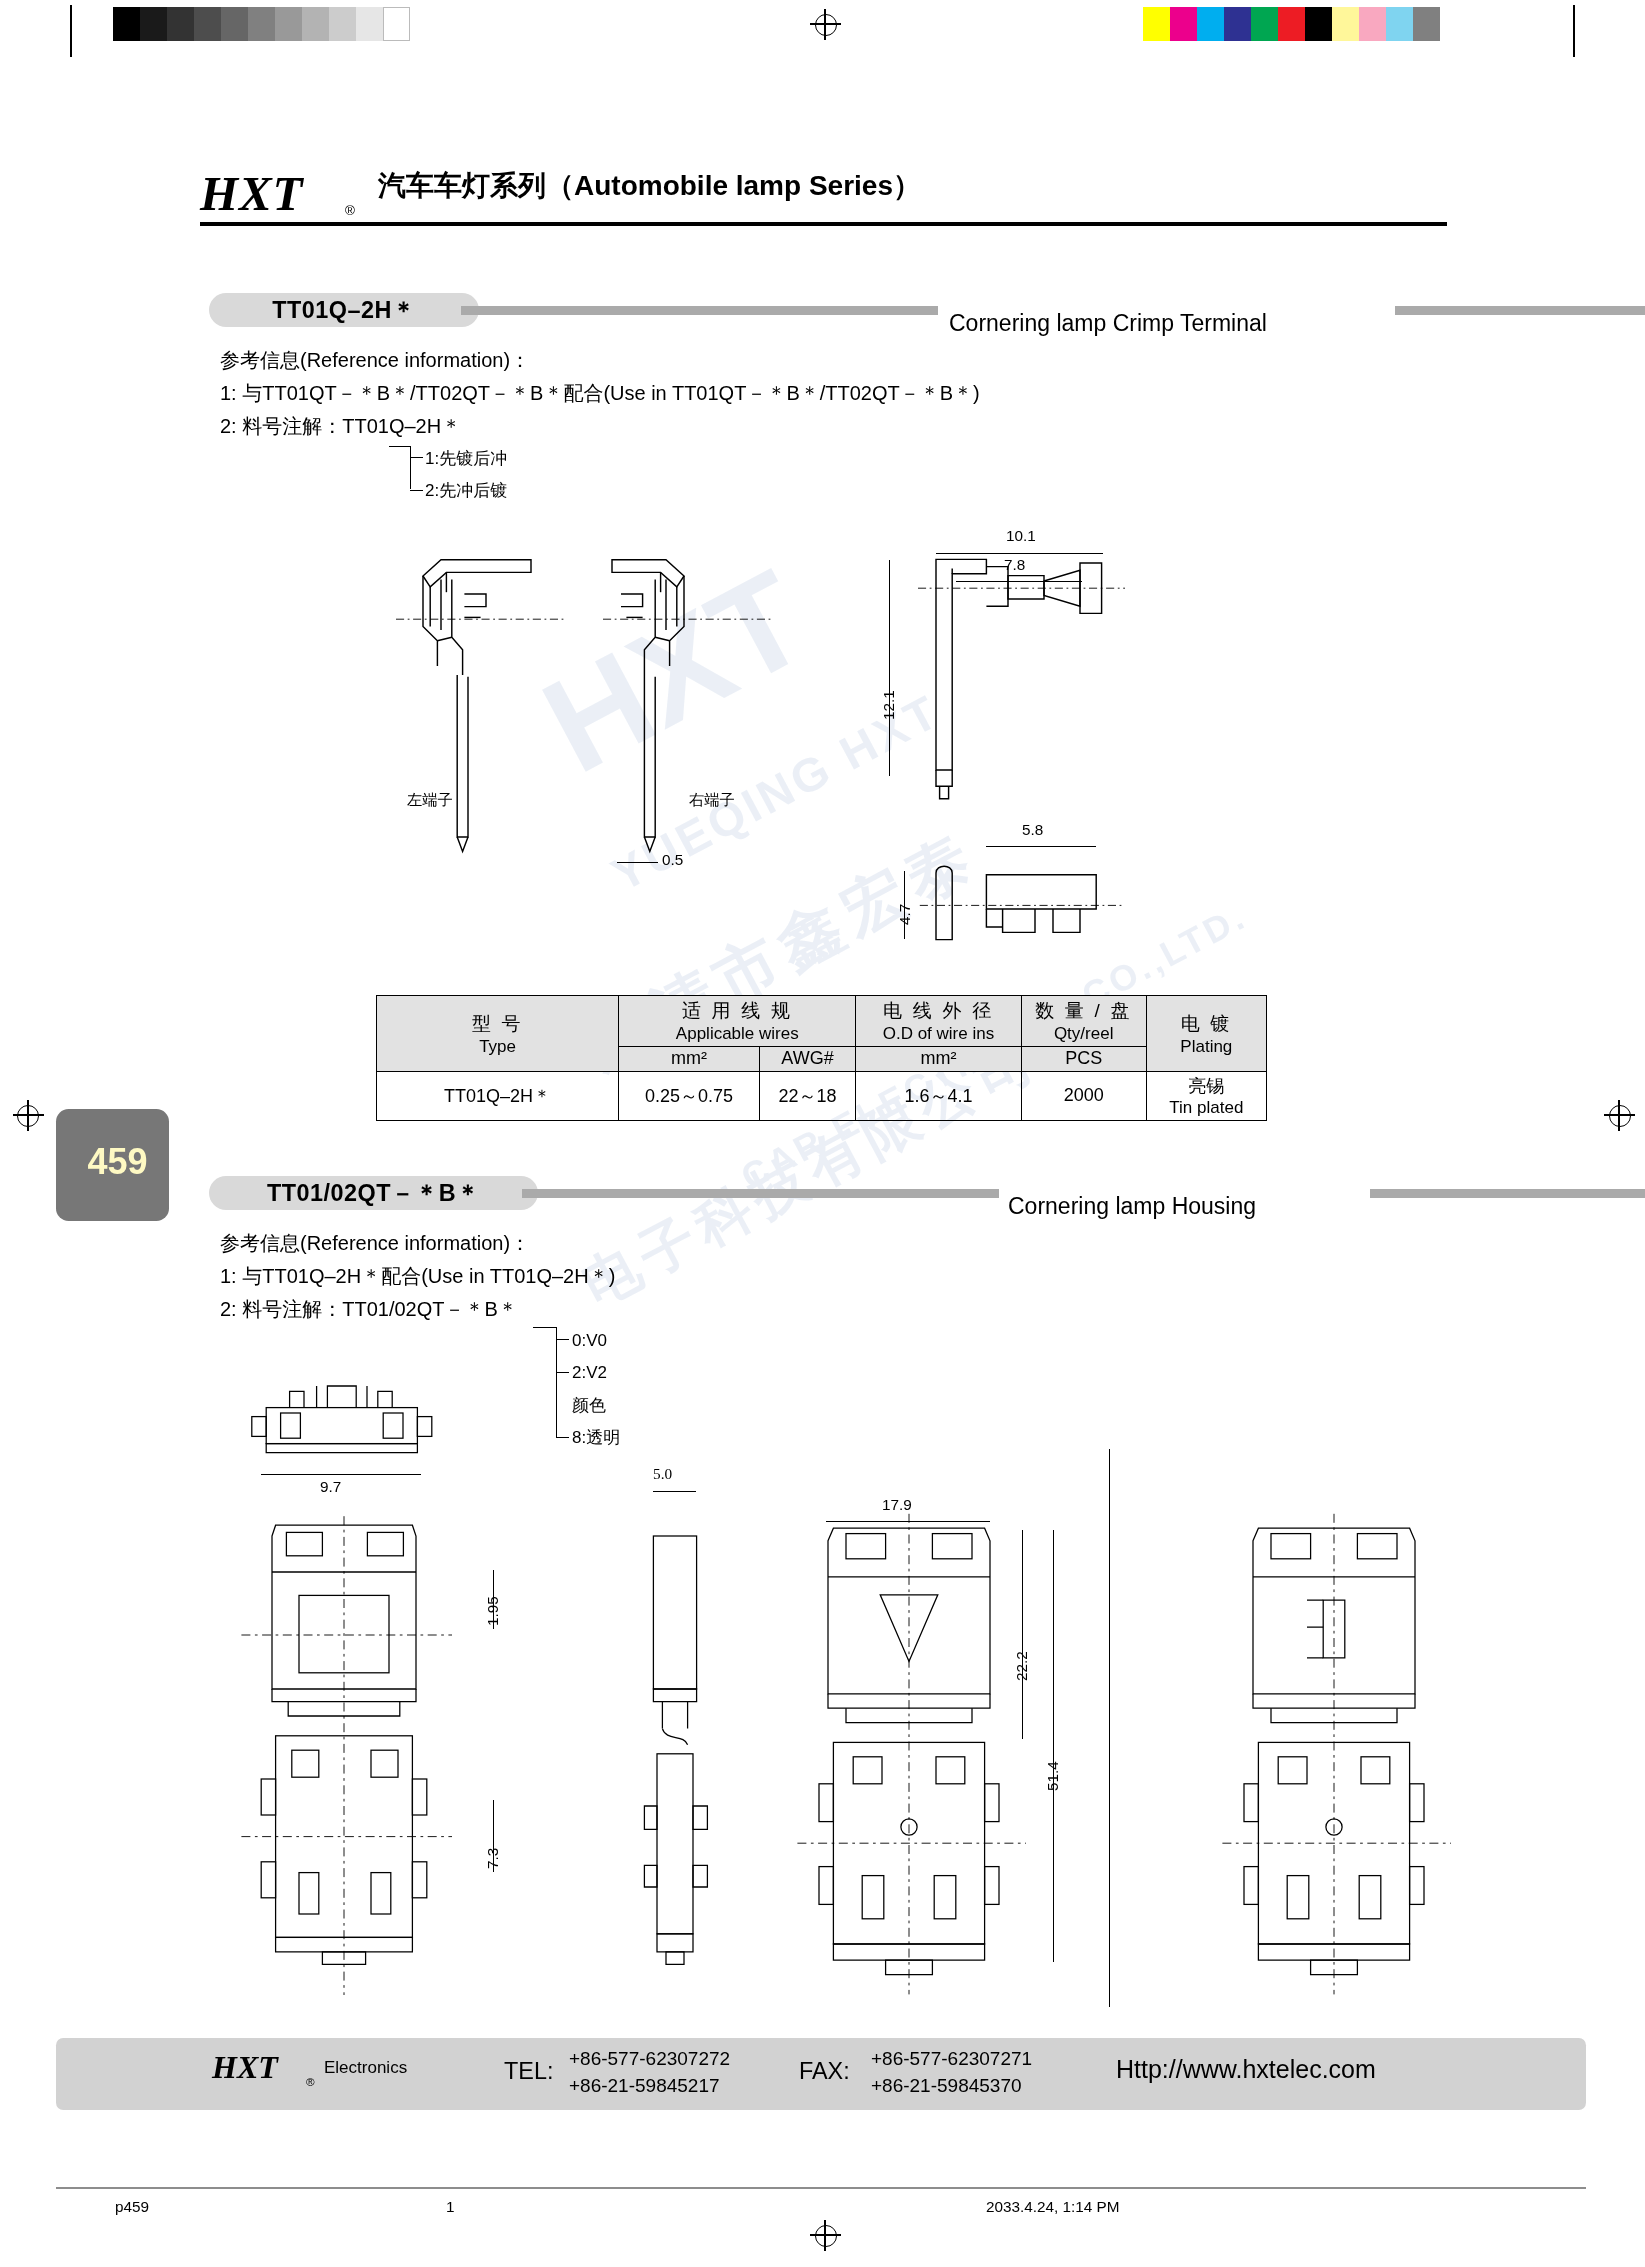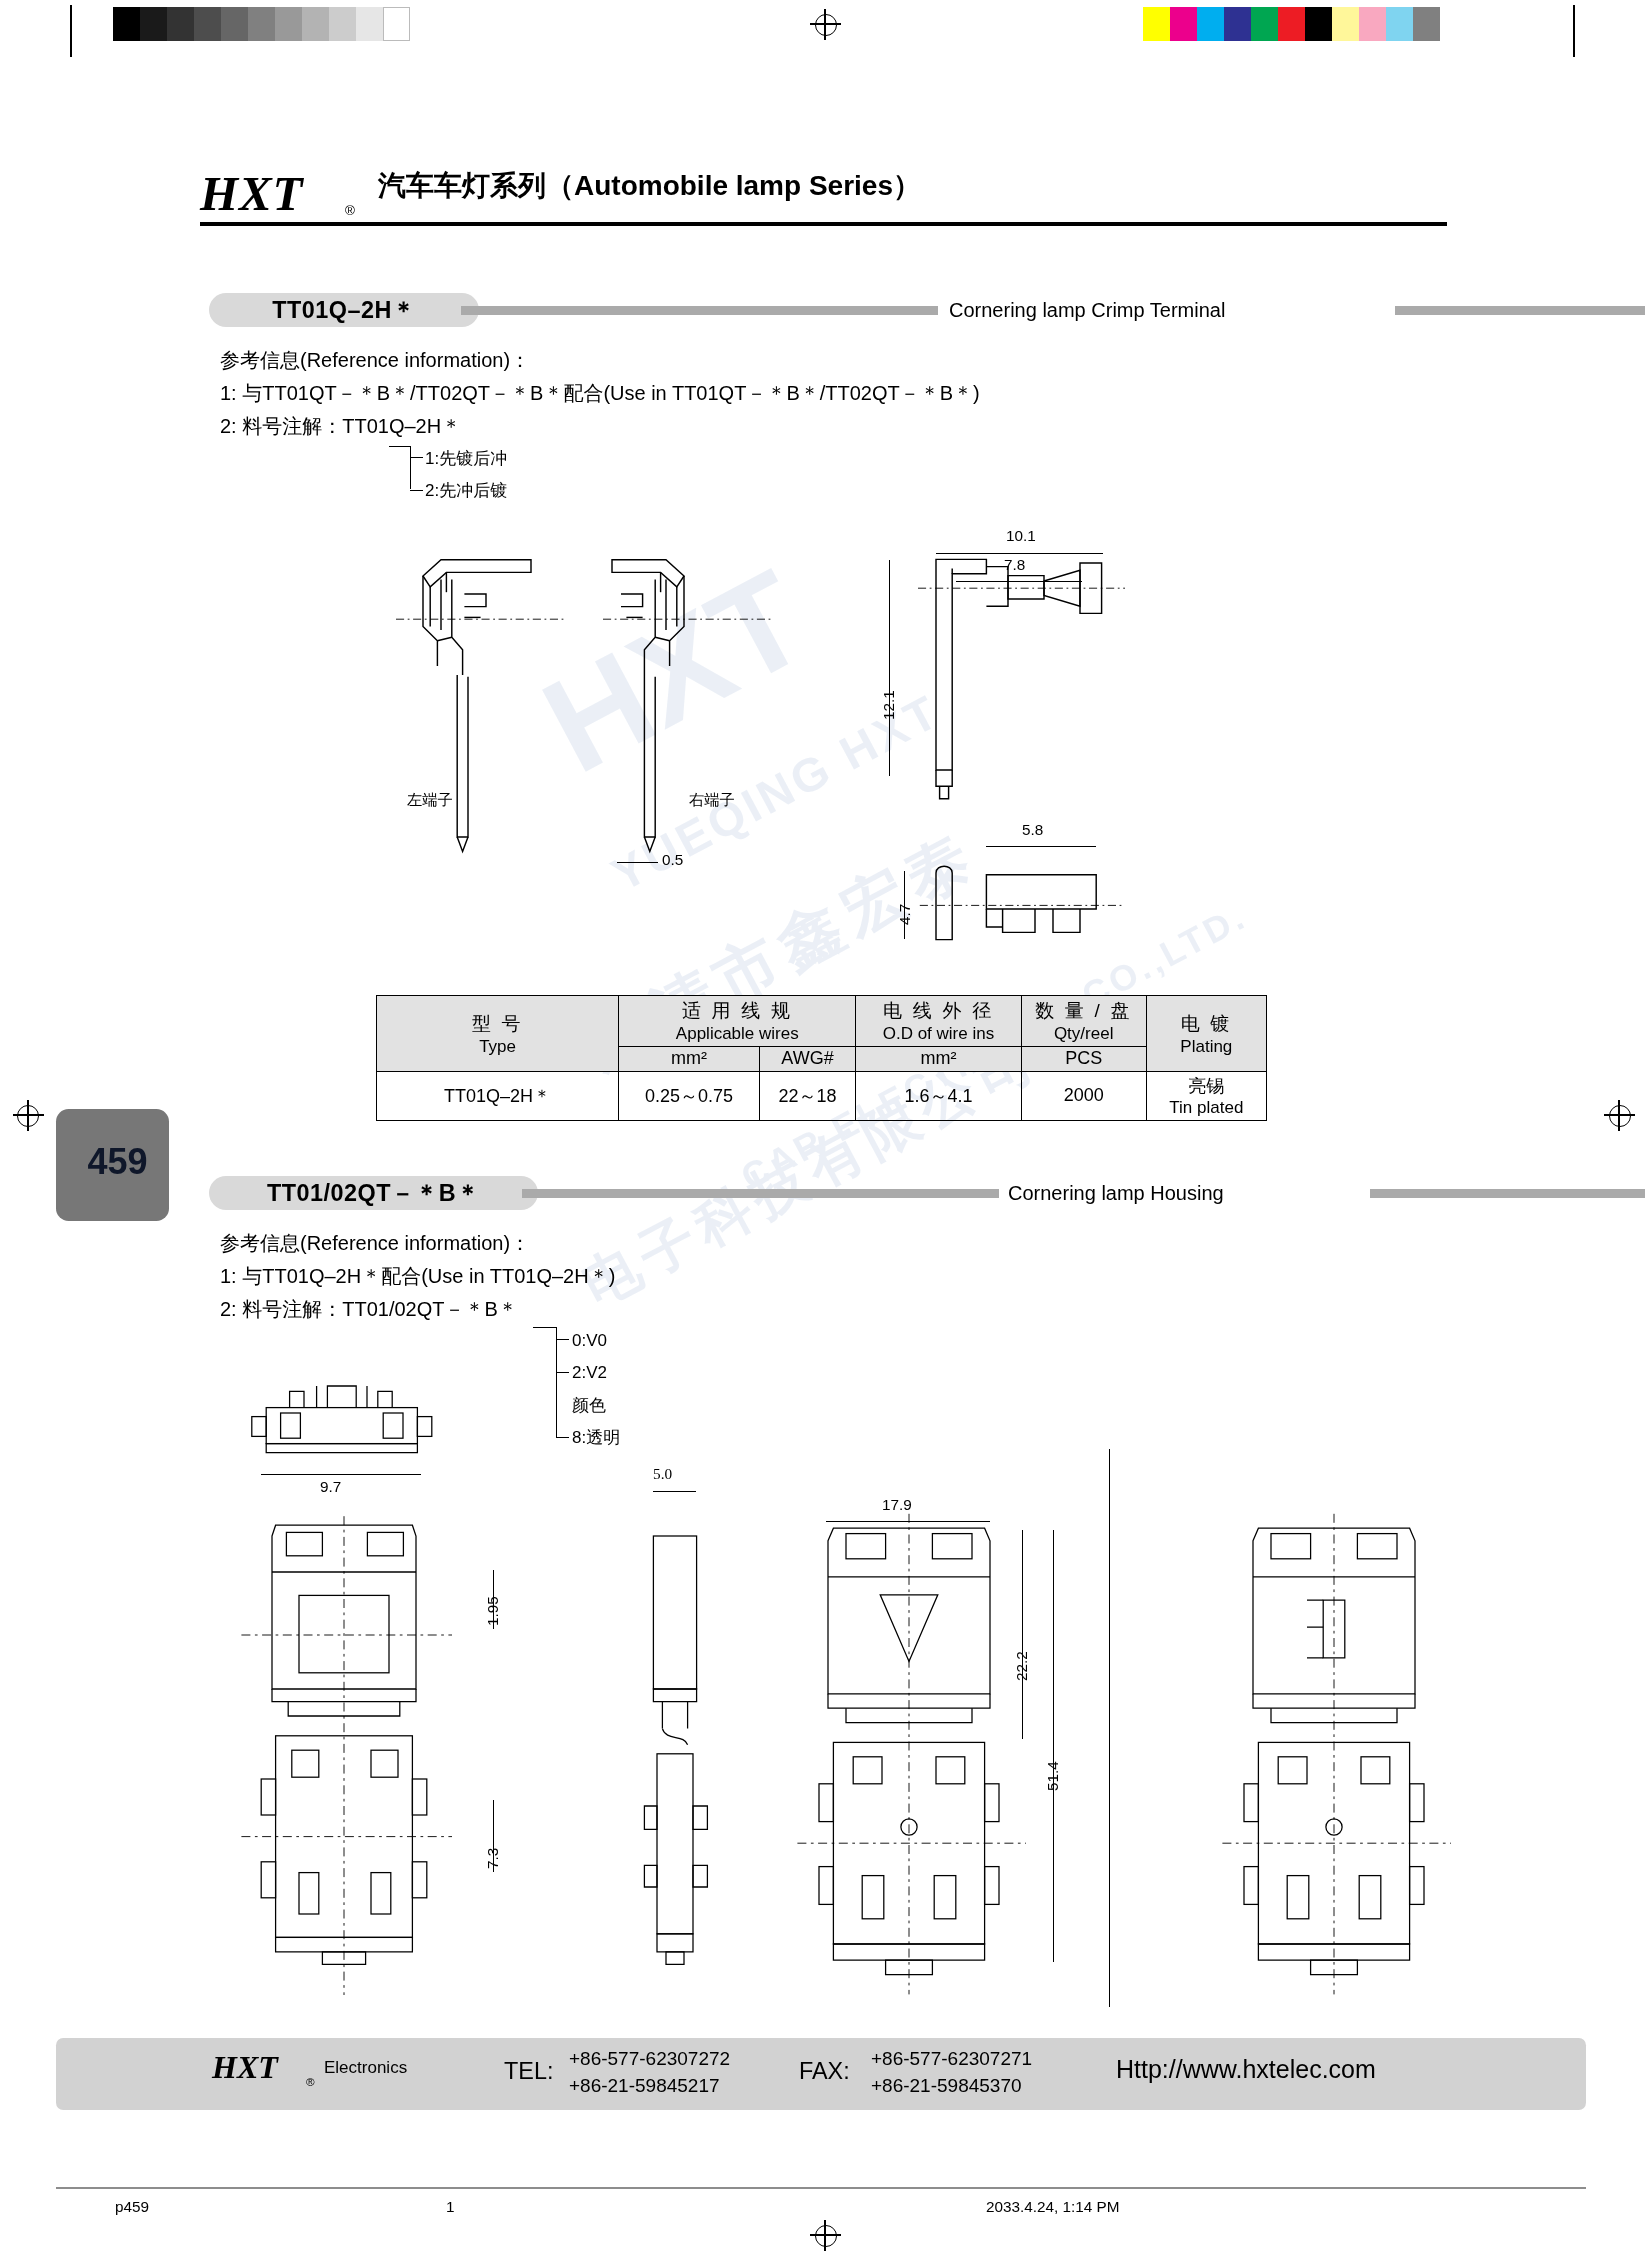--- a/index.html
+++ b/index.html
@@ -24,29 +24,29 @@
   .logo{position:absolute;left:200px;top:165px;font-family:"Liberation Serif",serif;font-weight:bold;font-style:italic;font-size:49px;letter-spacing:0.9px;}
   .logo-r{position:absolute;left:345px;top:203px;font-size:13.5px;}
   .head-title{position:absolute;left:378px;top:167px;font-size:28px;font-weight:bold;}
   .head-rule{position:absolute;left:200px;top:222px;width:1247px;height:3.6px;background:#000;}
 
   
   .sec{position:absolute;height:34px;}
   .sec .pill{position:absolute;left:0;top:0;height:34px;background:#d9d9d9;border-radius:17px;display:flex;align-items:center;justify-content:center;padding:0 16px;}
   .sec .pill span{font-size:23.4px;font-weight:bold;letter-spacing:0.5px;}
   .sec .bar{position:absolute;top:12.6px;height:9px;background:#aaaaaa;}
-  .sec .label{position:absolute;top:6px;font-size:20px;white-space:nowrap;}
+  .sec .label{position:absolute;top:17px;font-size:23px;white-space:nowrap;}
 
   
   .ref{position:absolute;font-size:20px;line-height:31px;white-space:pre;}
   .small{font-size:17px;}
 
   
   .pagetab{position:absolute;left:56px;top:1109px;width:113px;height:112px;background:#777777;border-radius:12.6px;}
-  .pagetab span{position:absolute;left:0;top:32px;width:123px;text-align:center;color:#0f172a;font-size:36px;font-weight:bold;}
+  .pagetab span{position:absolute;left:0;top:32px;width:123px;text-align:center;color:#fef9c3;font-size:36px;font-weight:bold;}
 
   
   .wm{position:absolute;left:504px;top:558px;width:810px;height:855px;pointer-events:none;opacity:.28;}
   .wm .wtext{position:absolute;color:#b9c8e0;font-weight:bold;}
   .wm .w1{left:36px;top:36px;font-size:135px;transform:rotate(-28deg);}
   .wm .w2{left:90px;top:207px;font-size:47px;transform:rotate(-28deg);letter-spacing:3.6px;}
   .wm .w3{left:63px;top:351px;font-size:63px;transform:rotate(-28deg);letter-spacing:9px;}
   .wm .w4{left:207px;top:468px;font-size:36px;transform:rotate(-28deg);letter-spacing:3.6px;}
   .wm .w5{left:54px;top:576px;font-size:56px;transform:rotate(-28deg);letter-spacing:7.2px;}
 

